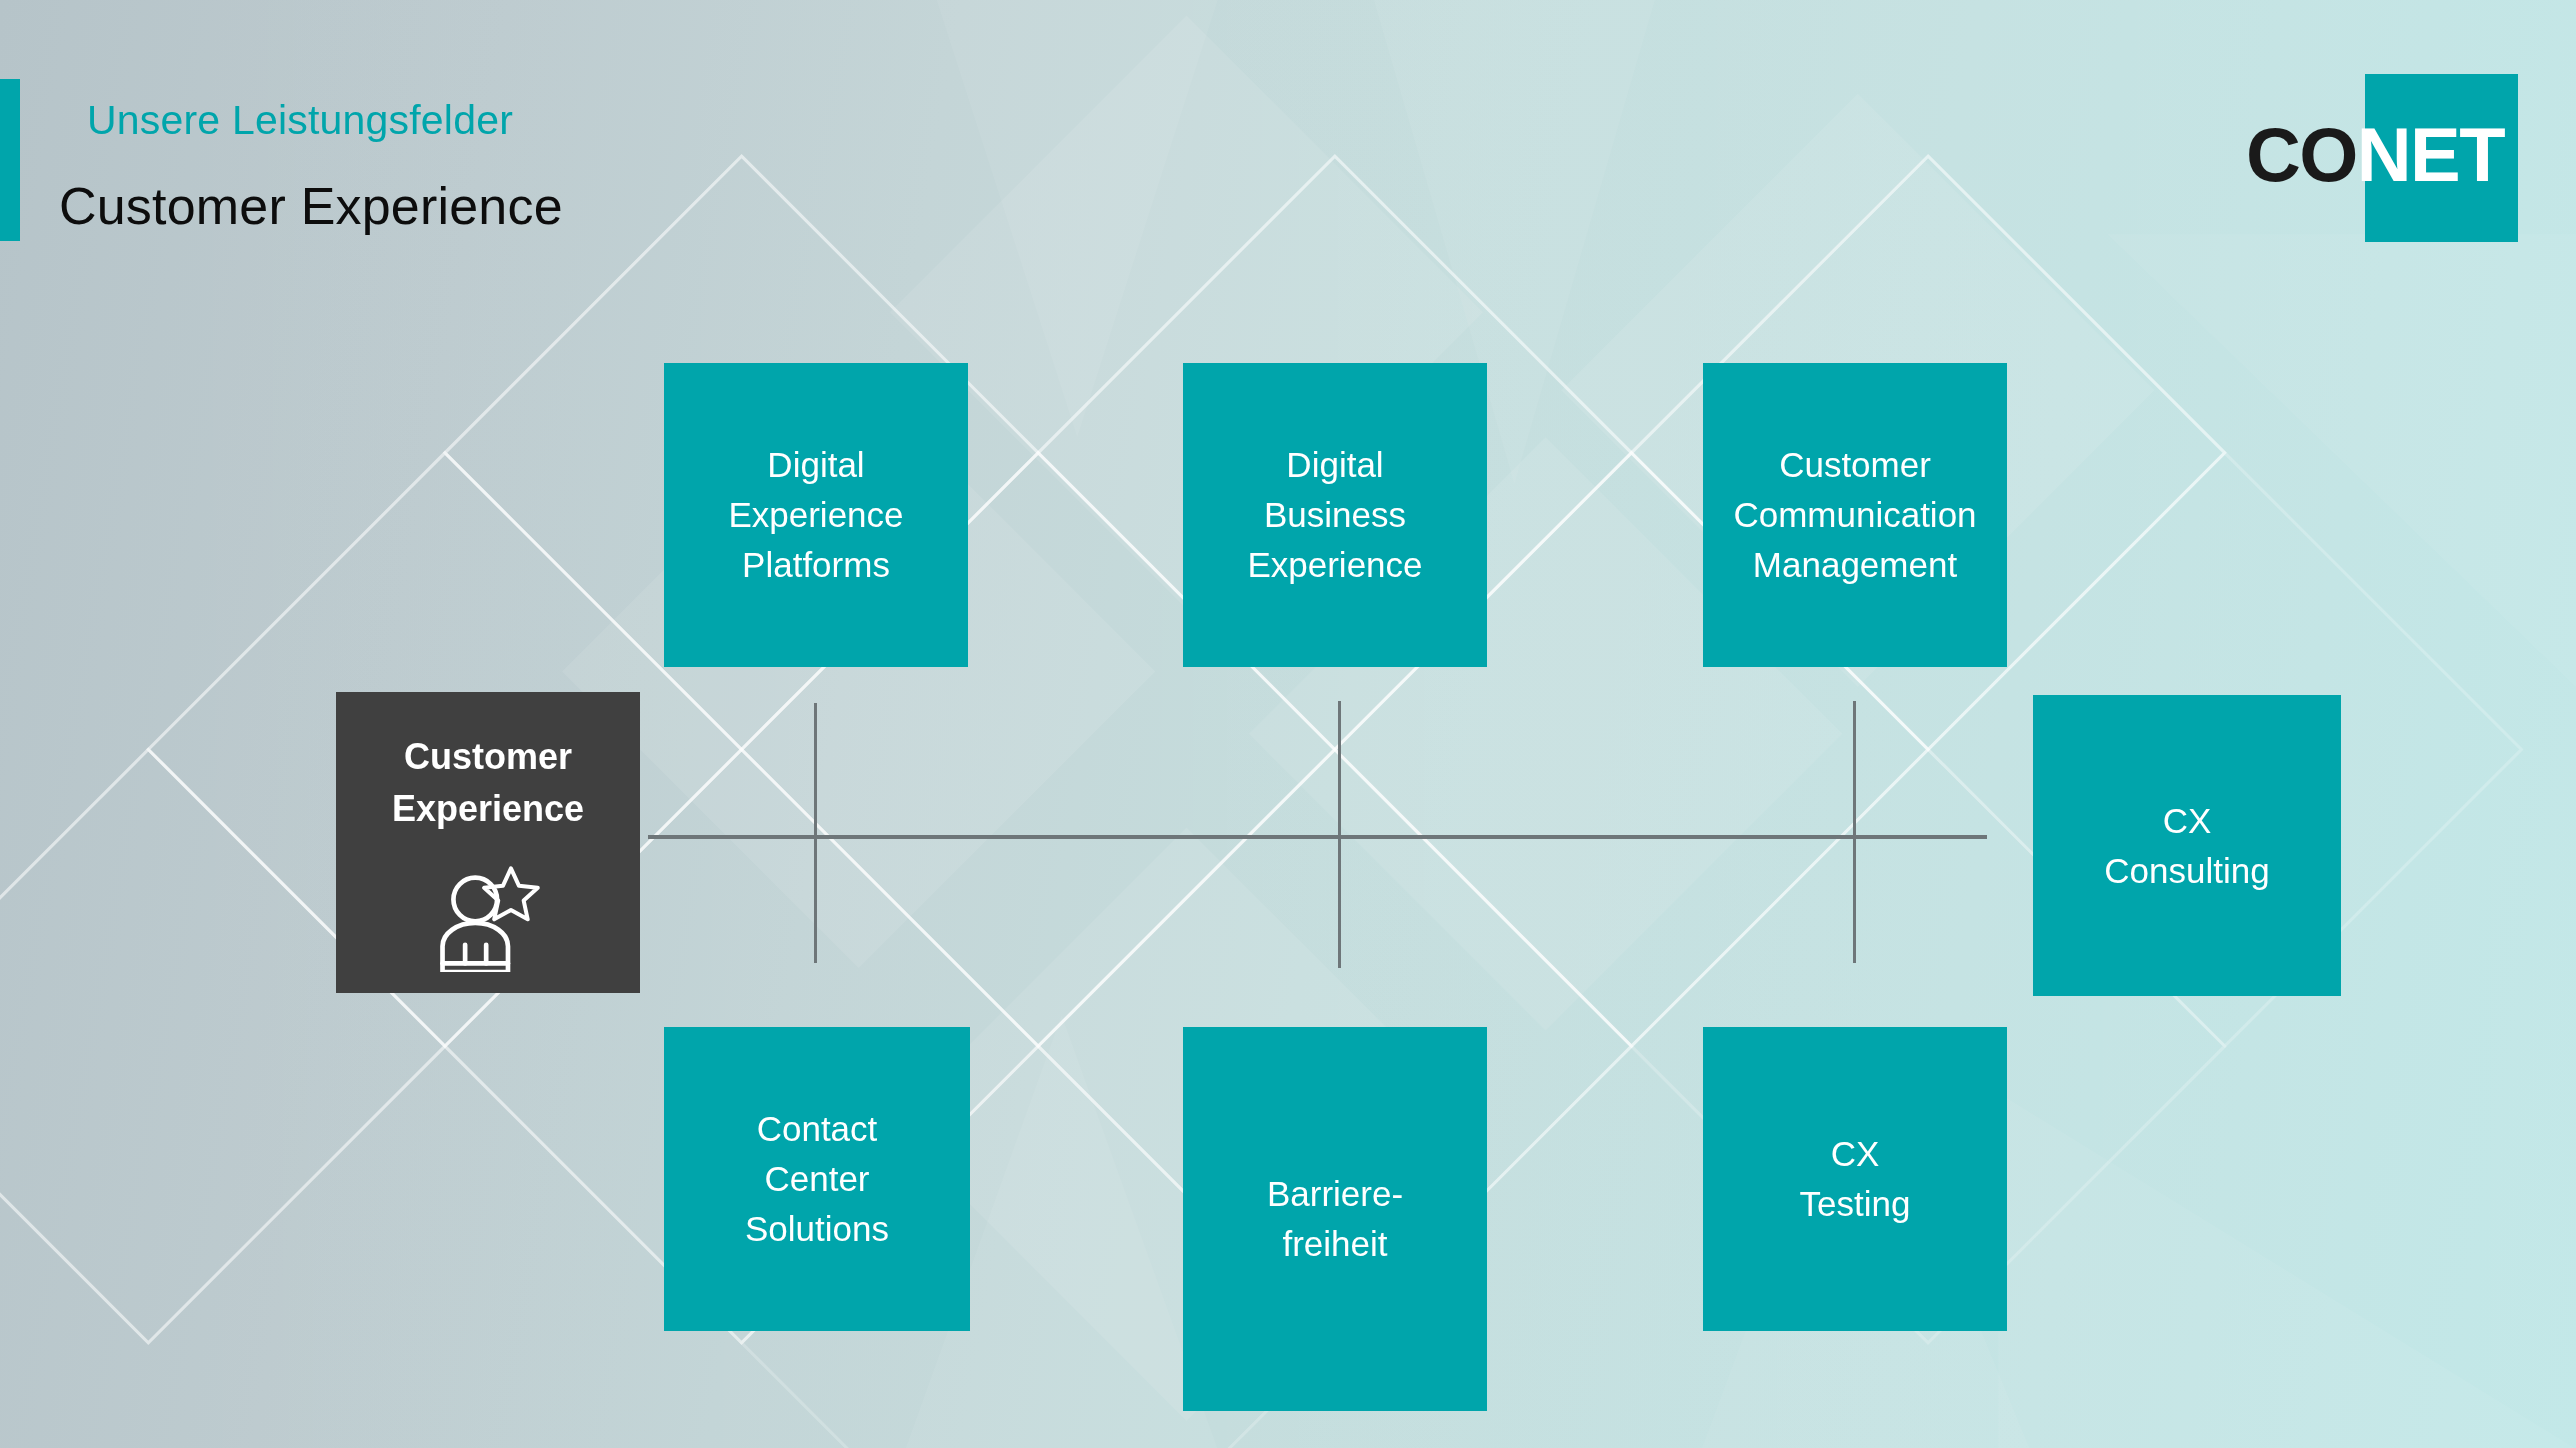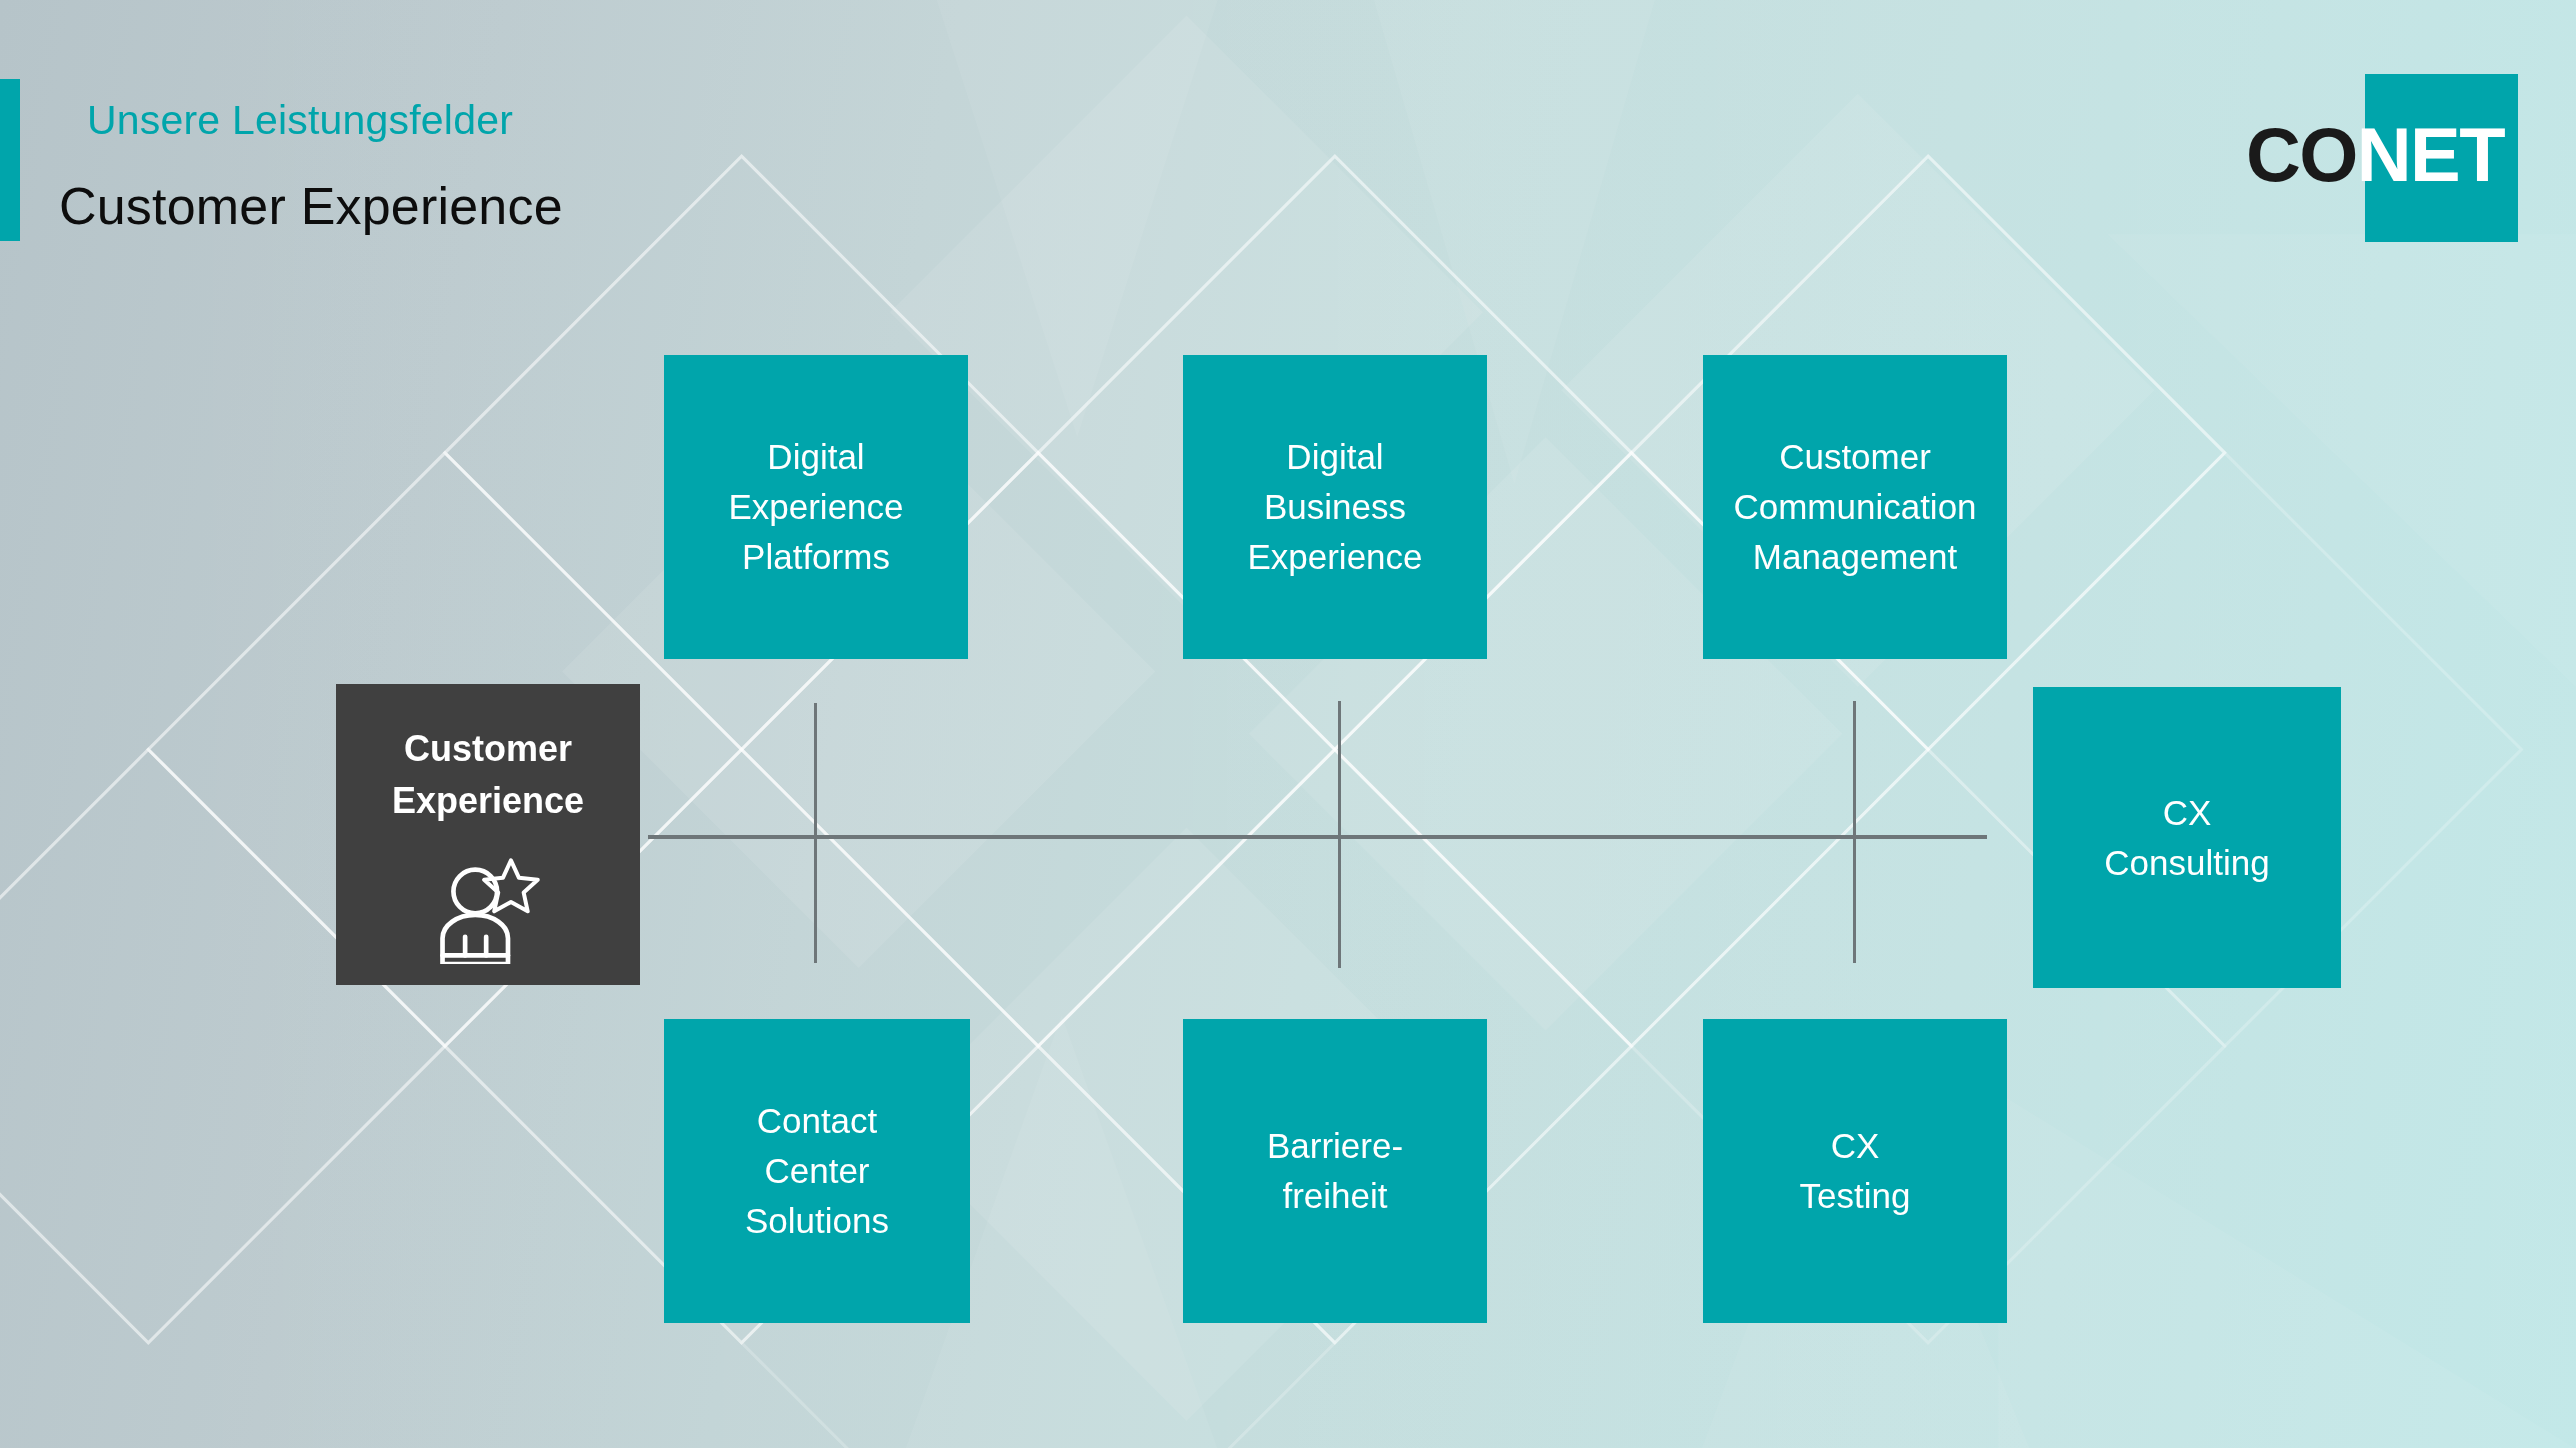--- a/index.html
+++ b/index.html
@@ -77,20 +77,21 @@
   
   .node {
     position: absolute;
     display: flex;
     flex-direction: column;
     align-items: center;
     justify-content: center;
     text-align: center;
     color: #ffffff;
     box-sizing: border-box;
+    margin-top: 8px;
   }
   .node-teal {
     background: #00a5ab;
     font-size: 35px;
     line-height: 1.42;
   }
   .node-label { white-space: pre-line; }
 
   #node-core {
     background: #404040;
@@ -106,21 +107,21 @@
     white-space: pre-line;
   }
   #core-icon { margin-top: 23.4px; }
 
   
   #node-dep  { left: 664px;  top: 355px; width: 304px; height: 304px; }
   #node-dbe  { left: 1183px; top: 355px; width: 304px; height: 304px; }
   #node-ccm  { left: 1703px; top: 355px; width: 304px; height: 304px; }
   
   #node-ccs  { left: 664px;  top: 1019px; width: 306px; height: 304px; }
-  #node-bf   { left: 1183px; top: 1019px; width: 304px; height: 304px; }
+  #node-bf   { left: 1183px; top: 1019px; width: 304px; height: 384px; }
   #node-cxt  { left: 1703px; top: 1019px; width: 304px; height: 304px; }
   
   #node-cxc  { left: 2033px; top: 687px; width: 308px; height: 301px; }
 
   
   .conn { position: absolute; background: #6e7679; }
   #conn-h   { left: 648px;  top: 835px; width: 1339px; height: 3.9px; }
   #conn-v1  { left: 814px; top: 703px;  width: 3.1px; height: 260px; }
   #conn-v2  { left: 1338px; top: 701px;  width: 3.1px; height: 267px; }
   #conn-v3  { left: 1853px; top: 701px;  width: 3.1px; height: 262px; }

